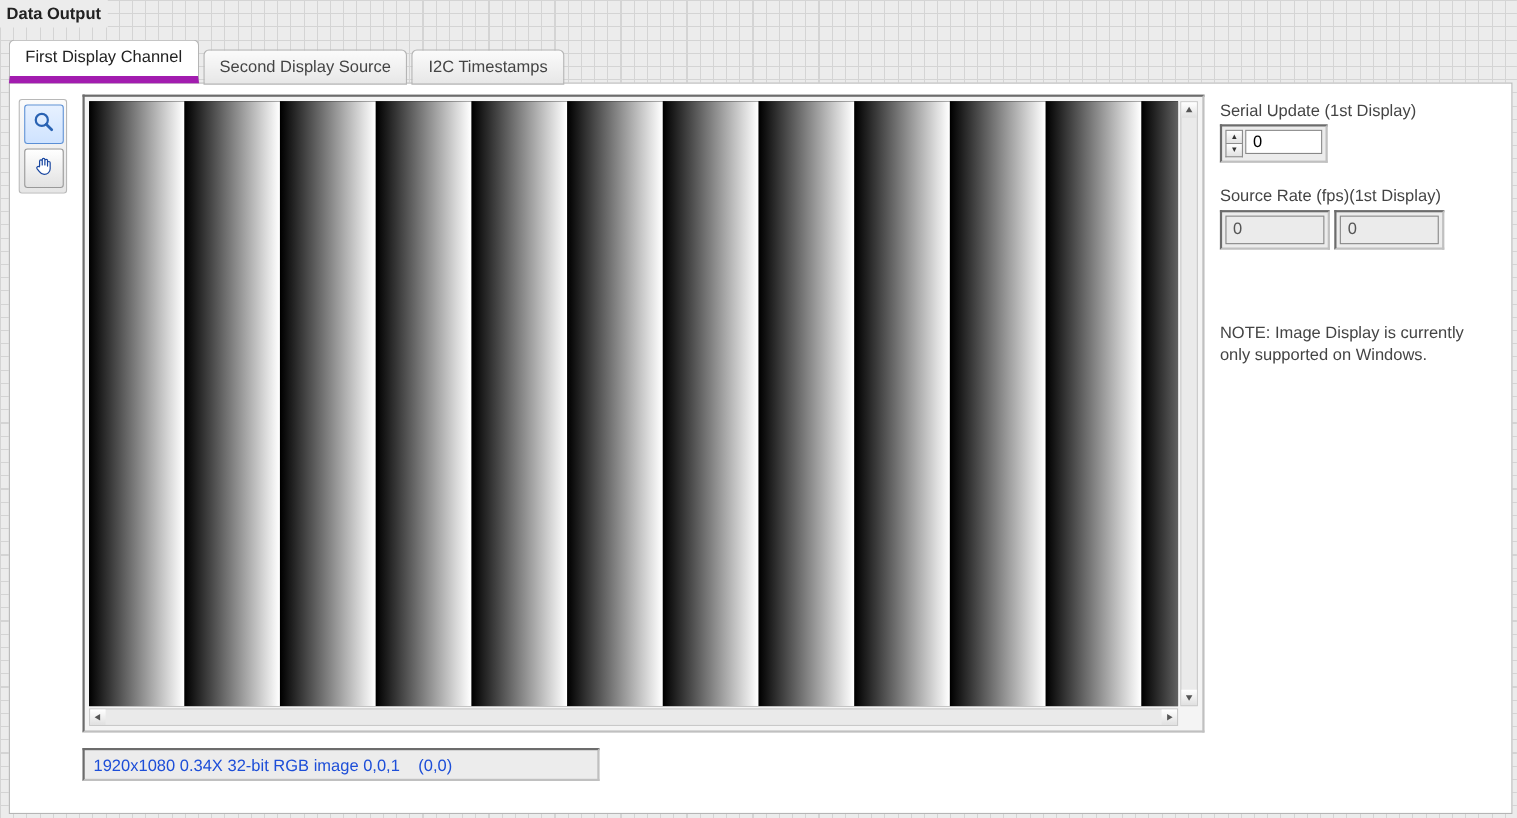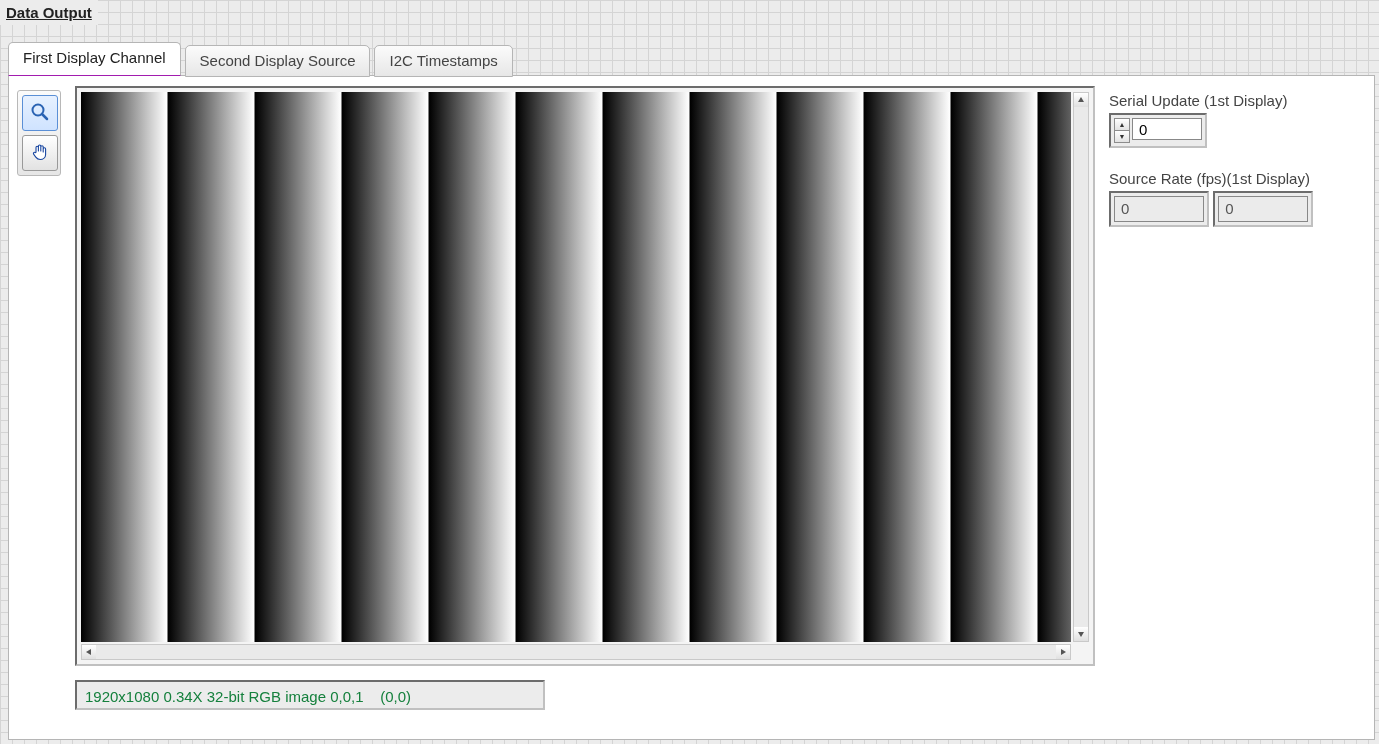--- a/index.html
+++ b/index.html
@@ -24,21 +24,20 @@
       repeating-linear-gradient(to bottom, #d4d4d4 0 1px, transparent 1px 12px);
   }
 
   
   .panel-title {
     position: absolute;
     left: 0px;
     top: 0px;
     padding: 4px 6px;
     font-weight: bold;
-    text-decoration: underline;
     color: #222;
     background: #ececec;
     z-index: 5;
   }
 
   
   .tab-strip {
     position: absolute;
     left: 8px;
     top: 42px;
@@ -59,21 +58,21 @@
     font-size: 15px;
     color: #444;
     cursor: default;
     position: relative;
     top: 1px;
     height: 18px;
     line-height: 18px;
   }
   .tab.active {
     background: #fff;
-    border-bottom: 1px solid #a21caf;
+    border-bottom: 7px solid #a21caf;
     top: 0;
     height: 20px;
     color: #222;
     z-index: 7;
   }
 
   
   .tab-page {
     position: absolute;
     left: 8px;
@@ -185,21 +184,21 @@
   .status-readout {
     position: absolute;
     left: 66px;
     top: 604px;
     width: 470px;
     height: 30px;
     padding: 4px 8px;
     box-sizing: border-box;
     border: 2px inset #c0c0c0;
     background: #ececec;
-    color: #15803d;
+    color: #1d4ed8;
     font-size: 15px;
     line-height: 22px;
     white-space: pre;
   }
 
   
   .prop-col {
     position: absolute;
     left: 1100px;
     top: 14px;
@@ -358,15 +357,16 @@
 
     <div class="prop-label">Source Rate (fps)(1st Display)</div>
     <div class="numeric-frame">
       <div class="numeric-readonly">0</div>
     </div>
 
     <div class="numeric-frame">
       <div class="numeric-readonly">0</div>
     </div>
 
+    <div class="note-text">NOTE: Image Display is currently only supported on Windows.</div>
   </div>
 
 </div>
 
 </body></html>

